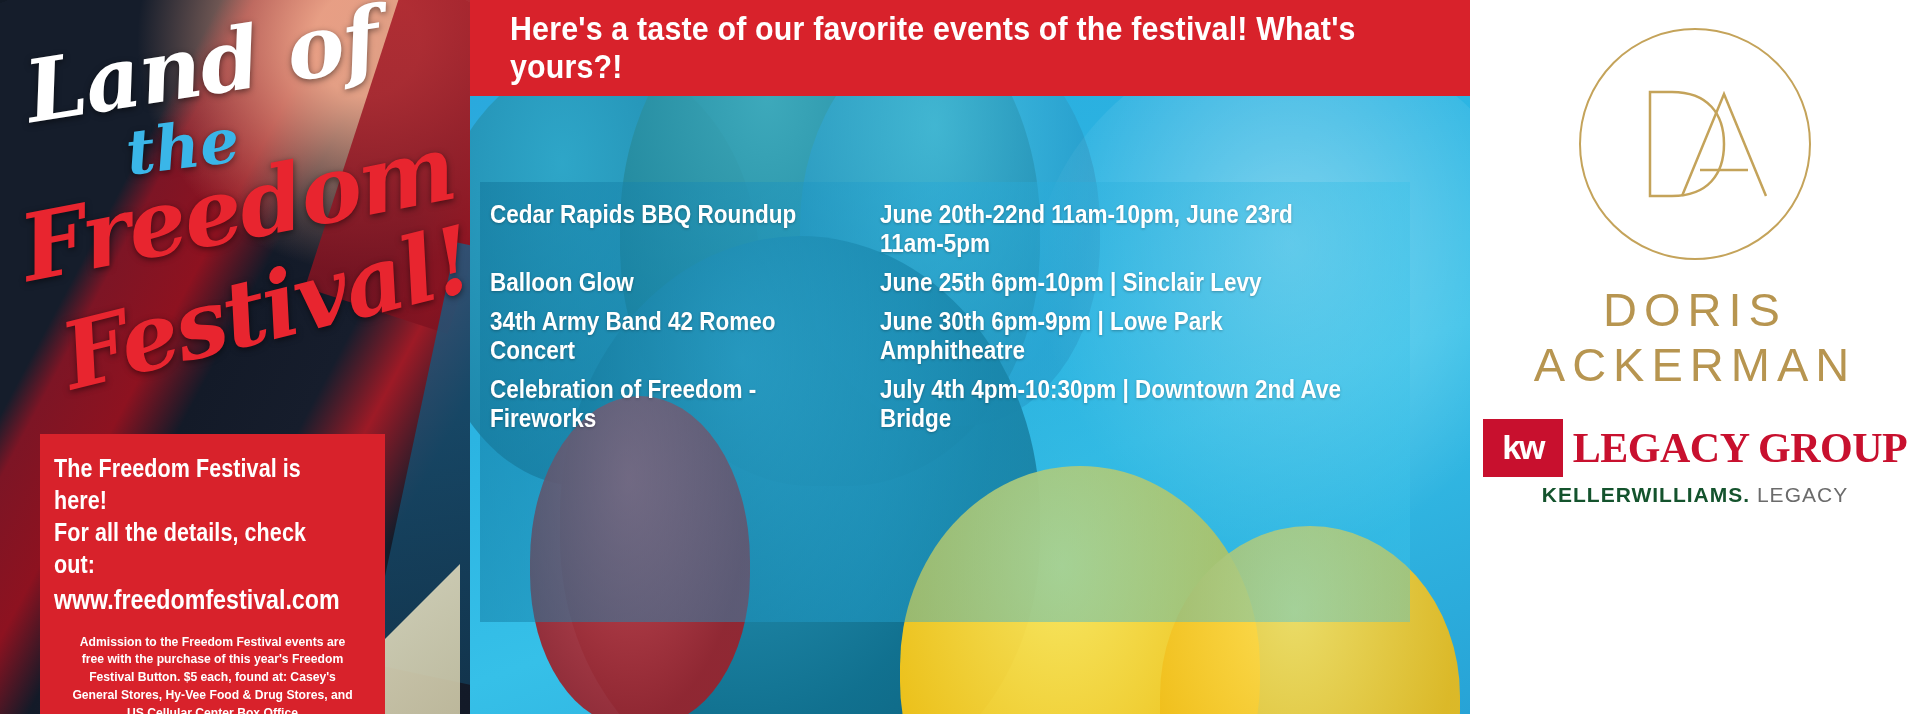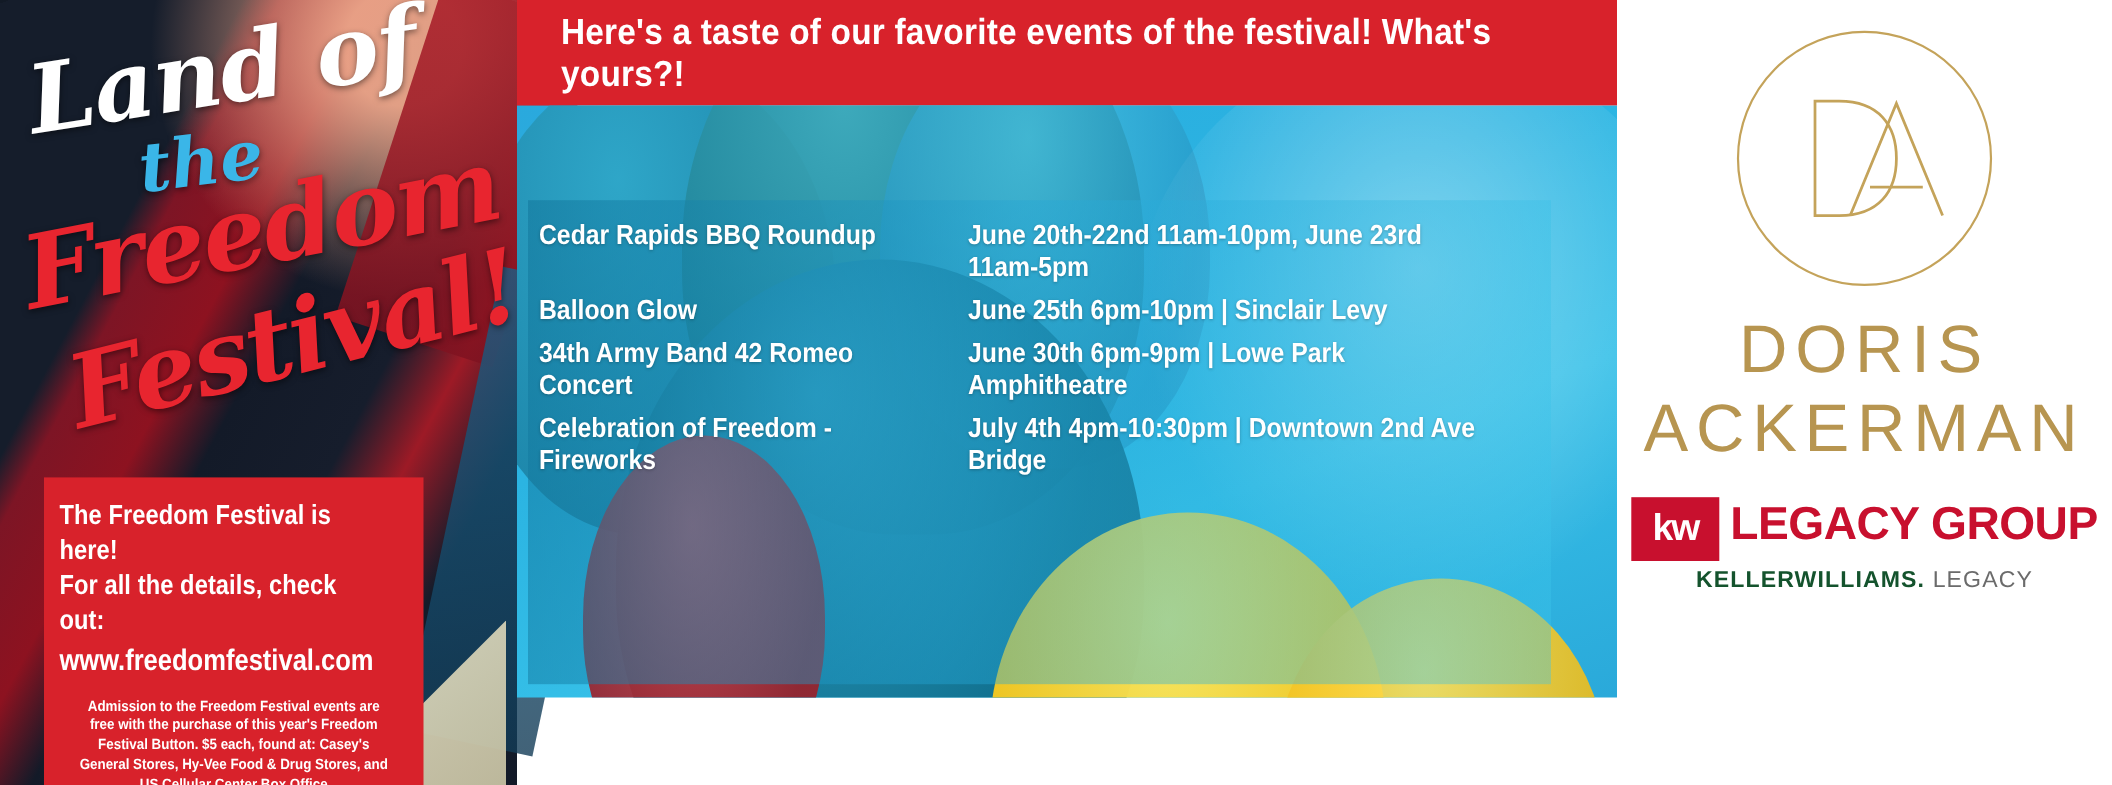--- a/index.html
+++ b/index.html
@@ -59,21 +59,21 @@
     font-weight:700; color:#fff; font-size:27px; line-height:1.5;
     text-align:left; transform:scaleX(.86); transform-origin:left center;
   }
   .fine{
     margin-top:12px; color:#fff; font-size:13.5px; line-height:1.32; font-weight:700;
     font-family:"Liberation Sans Narrow","Liberation Sans",sans-serif;
     transform:scaleX(.9); transform-origin:center center;
   }
 
   
-  .center { position:absolute; left:470px; top:0; width:1000px; height:634px; overflow:hidden; }
+  .center { position:absolute; left:470px; top:0; width:1000px; height:714px; overflow:hidden; }
 
   .header-bar{
     position:absolute; left:0; top:0; width:1000px; height:96px; background:#d8222b;
     display:flex; align-items:center; justify-content:center;
   }
   .header-bar span{
     color:#fff; font-weight:700; font-size:33px; letter-spacing:.2px;
     font-family:"Liberation Sans Narrow","Liberation Sans",sans-serif;
     transform:scaleX(.92);
   }
@@ -106,25 +106,25 @@
   }
   .row .ev{ width:390px; flex:0 0 390px; }
   .row .dt{ flex:1 1 auto; }
 
   
   .brand{ position:absolute; left:1470px; top:0; width:450px; height:714px; background:#ffffff;
           display:flex; flex-direction:column; align-items:center; }
   .monogram{ position:relative; margin-top:28px; width:232px; height:232px; border:2px solid #c4a35a; border-radius:50%; }
   .monogram svg{ position:absolute; left:50%; top:50%; transform:translate(-50%,-50%); }
   .brand-name{ margin-top:22px; text-align:center; color:#b79550; letter-spacing:7px; font-weight:400; line-height:1.18; }
-  .brand-name div{ font-size:61px; font-family:"Liberation Sans", sans-serif; }
-  .kw{ margin-top:26px; display:flex; align-items:flex-start; justify-content:center; }
+  .brand-name div{ font-size:47px; font-family:"Liberation Sans", sans-serif; }
+  .kw{ margin-top:26px; display:flex; align-items:center; justify-content:center; }
   .kw-mark{ width:80px; height:58px; background:#c8102e; color:#fff; display:flex; align-items:center;
             justify-content:center; font-weight:700; font-size:34px; letter-spacing:-2px; margin-right:10px; }
-  .kw-text{ color:#c8102e; font-weight:700; font-size:42px; letter-spacing:-.5px; font-family:Liberation Sans, sans-serif; }
+  .kw-text{ color:#c8102e; font-weight:700; font-size:42px; letter-spacing:-.5px; font-family:Liberation Serif, serif; }
   .kw-sub{ margin-top:6px; text-align:center; color:#6b6b6b; font-size:21px; letter-spacing:1px; }
   .kw-sub b{ color:#14532d; }
 </style>
 </head>
 <body>
 
 <div class="banner">
 
   <div class="poster">
     <div class="poster-stripe-red"></div>

